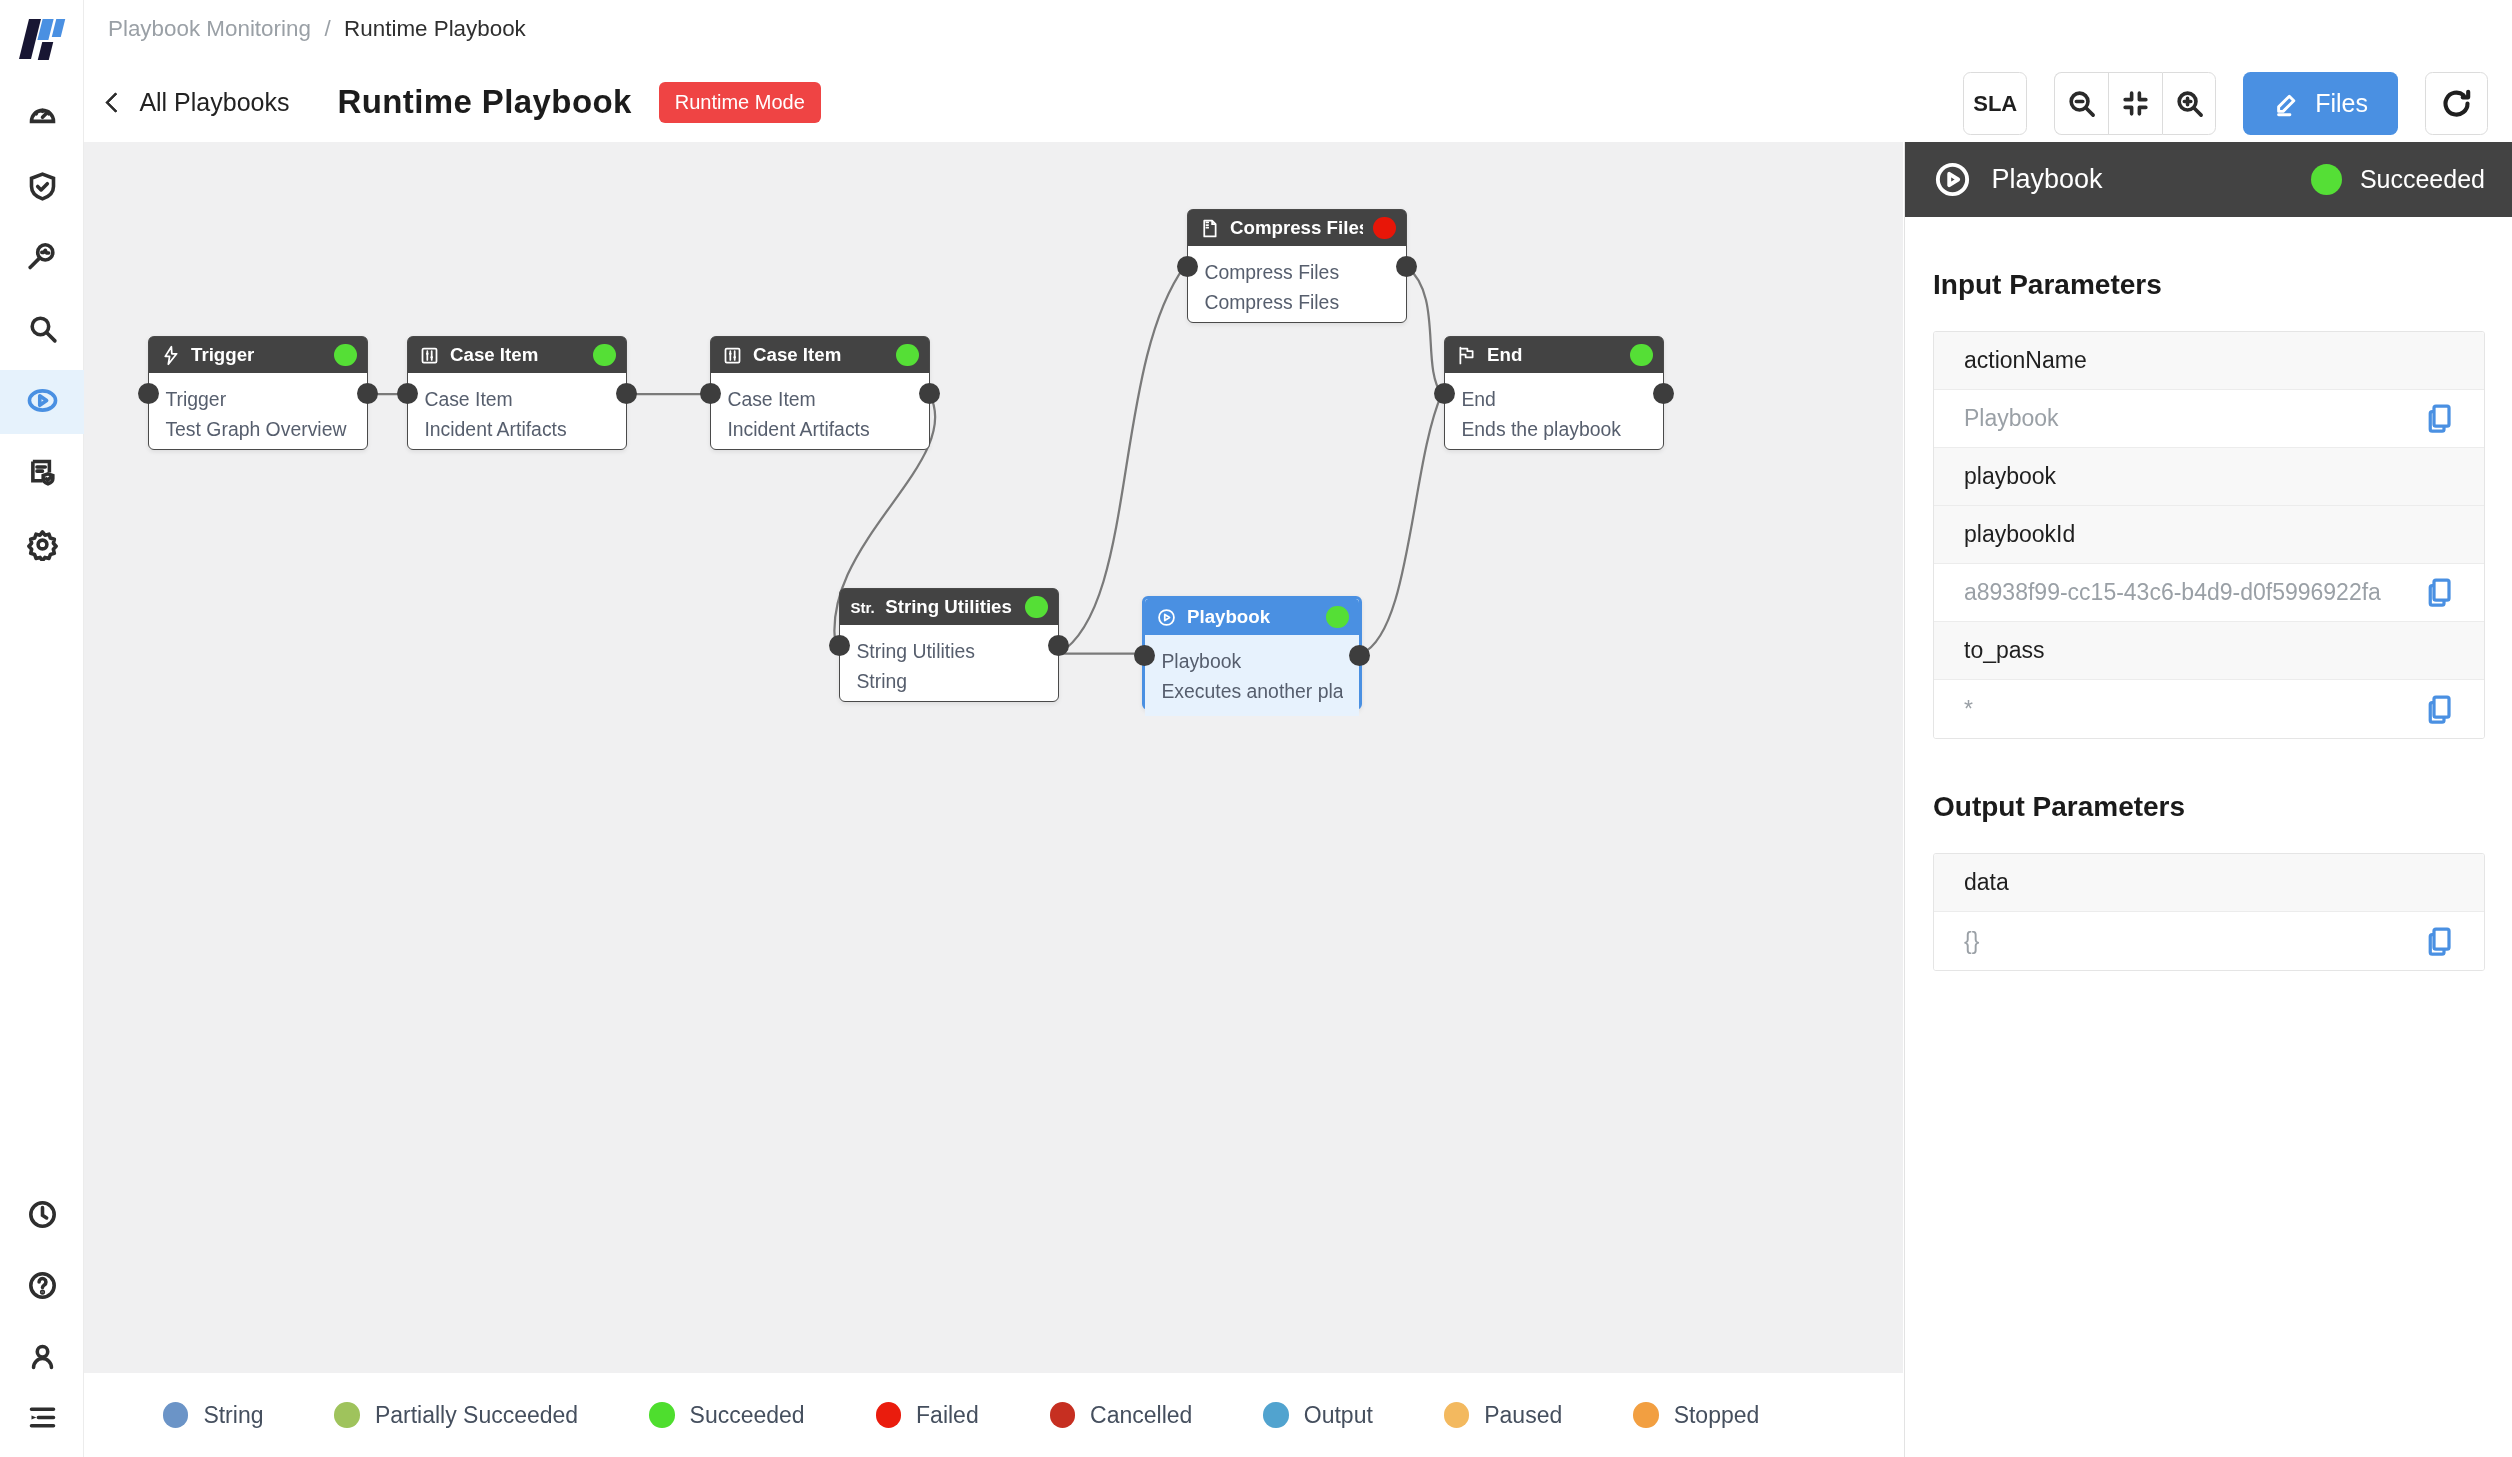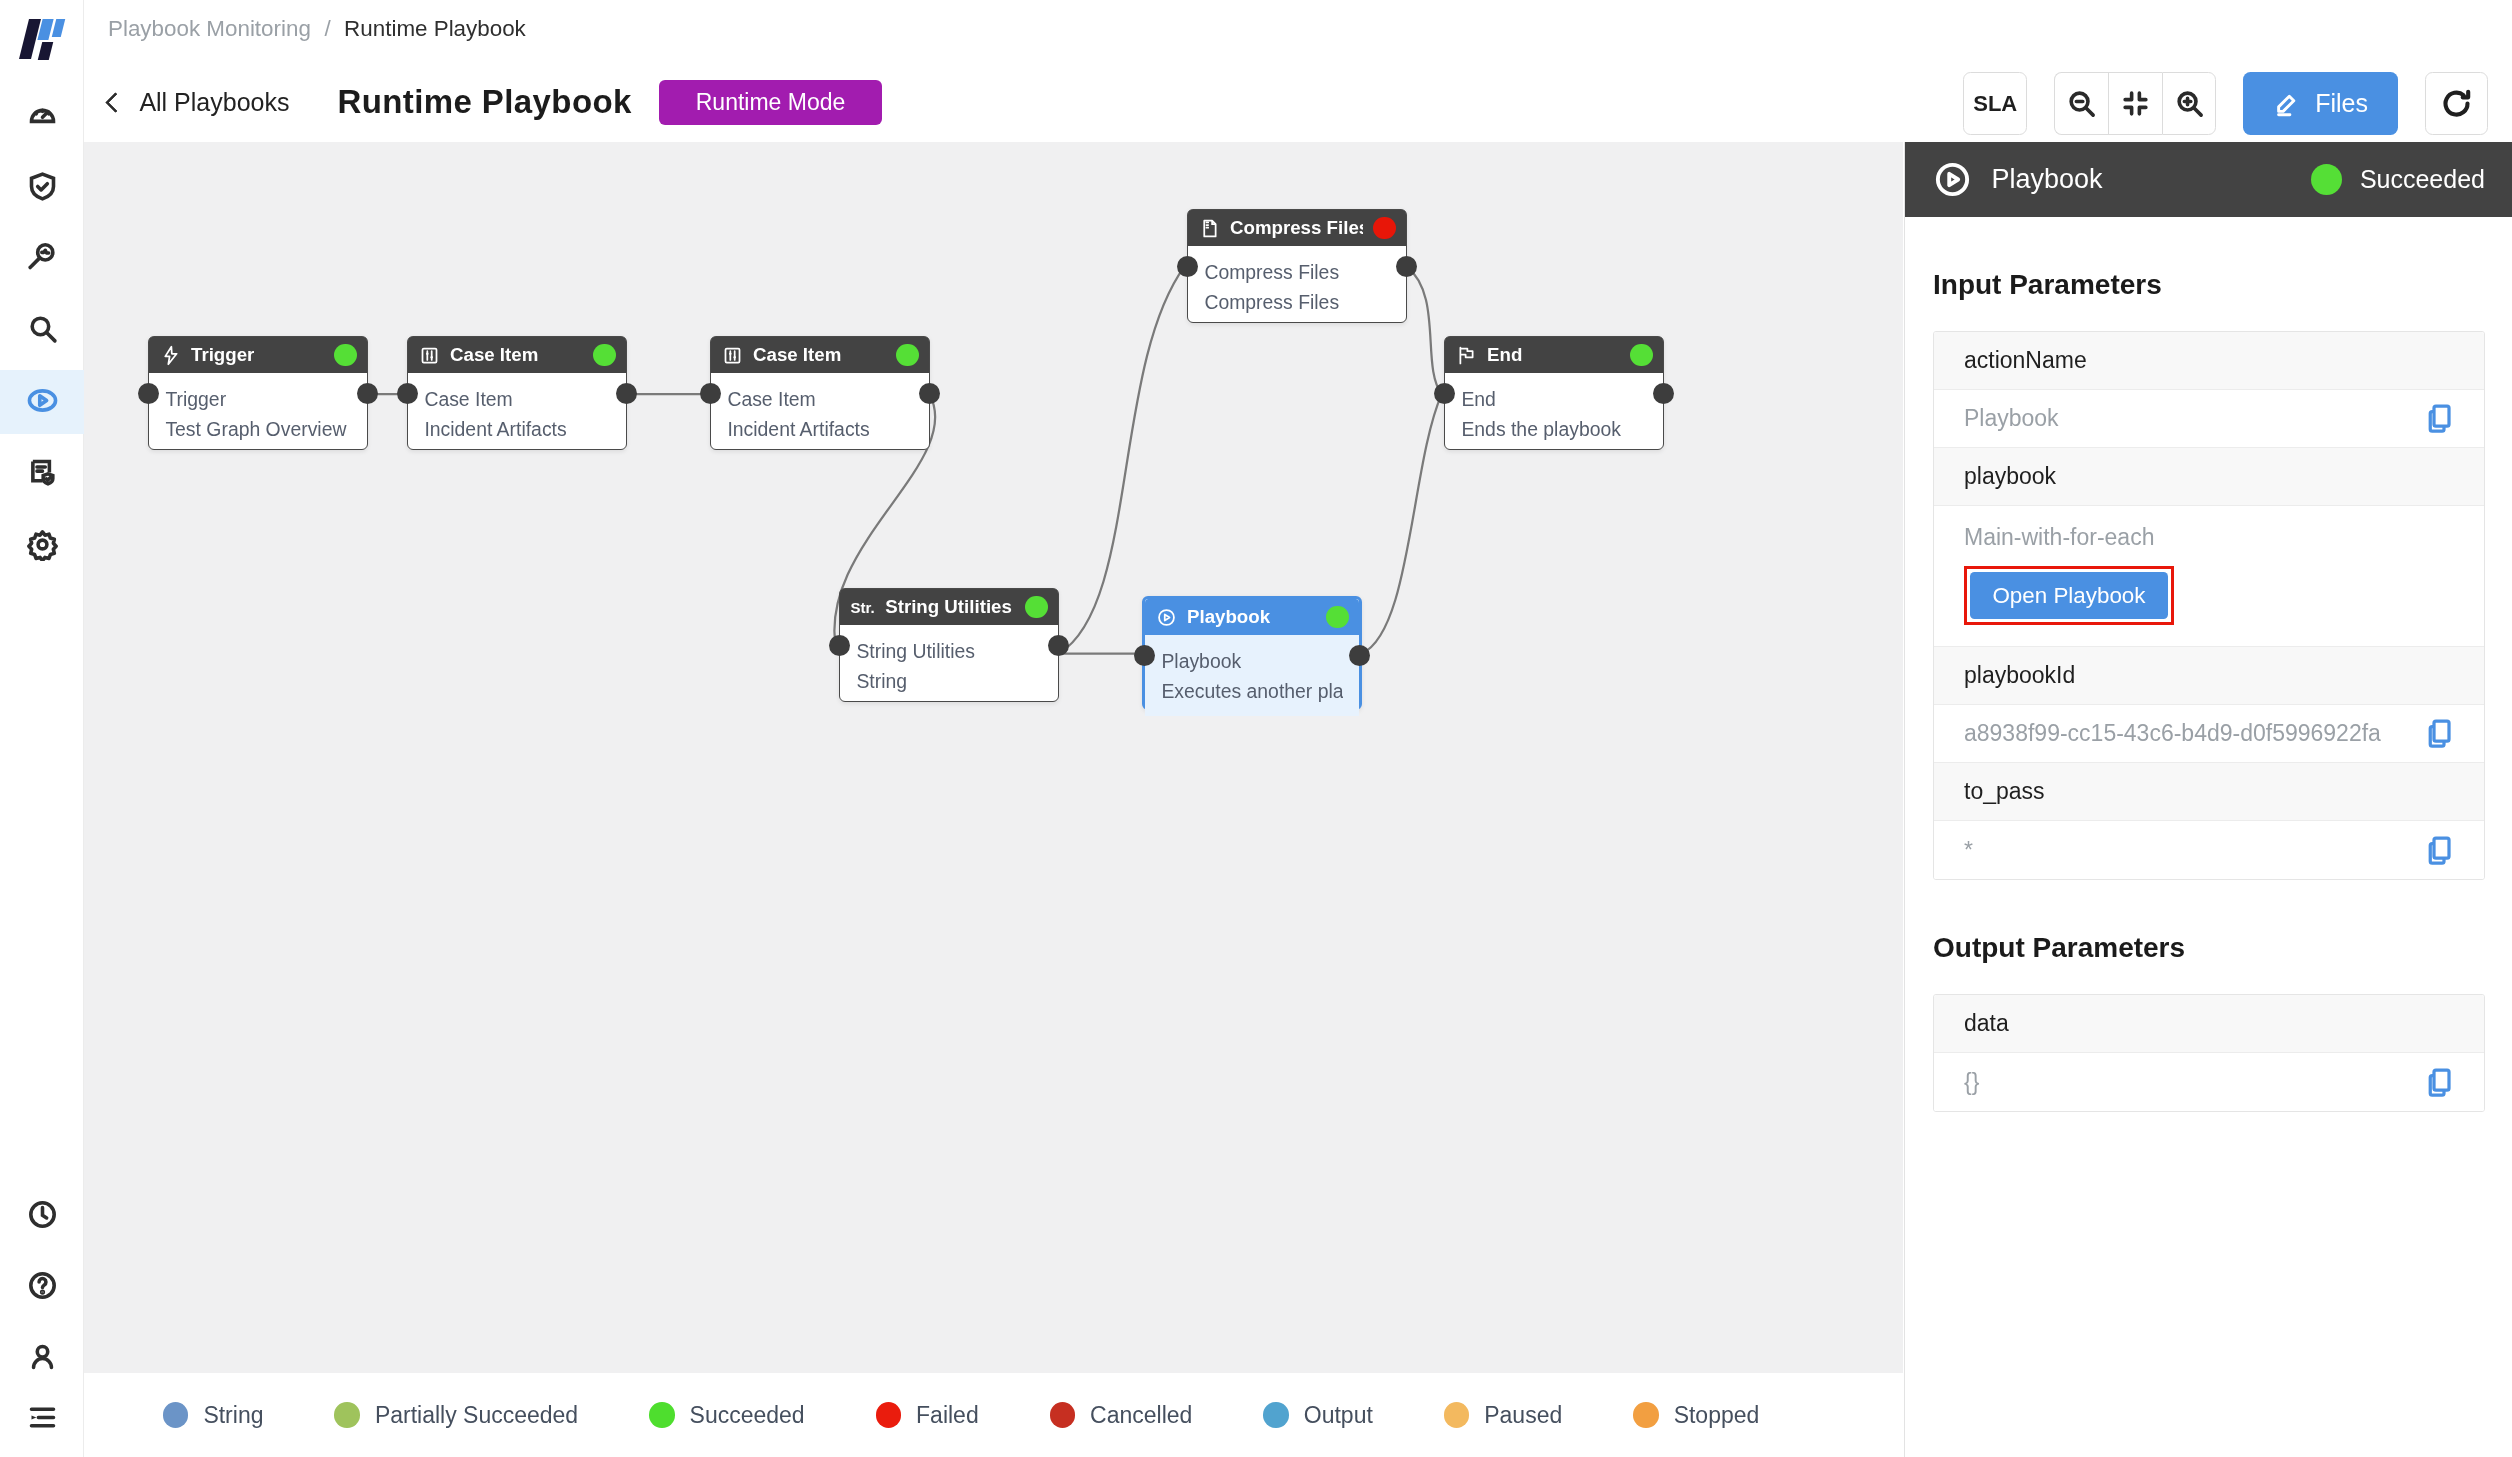--- a/index.html
+++ b/index.html
@@ -20,21 +20,21 @@
 
   
   .topbar { position:absolute; left:84px; top:0; width:2428px; height:125px; background:#ffffff; z-index:20; }
   .breadcrumb { position:absolute; left:24px; top:16.4px; font-size:22.4px; color:#9aa0a6; display:flex; gap:13.5px; align-items:center; }
   .breadcrumb .crumb-current { color:#2f2f2f; }
   .titlerow { position:absolute; left:24px; top:69px; height:66px; display:flex; align-items:center; }
   .backlink { display:flex; align-items:center; gap:16.4px; cursor:pointer; }
   .chev { width:15px; height:15px; border-left:3.7px solid #2c2c2c; border-bottom:3.7px solid #2c2c2c; transform:rotate(45deg); border-radius:1.5px; }
   .backlabel { font-size:25px; color:#222; }
   .pagetitle { font-size:33px; font-weight:600; color:#1c1c1c; margin-left:48px; letter-spacing:0.4px; }
-  .modebadge { margin-left:27px; background:#a21caf; color:#fff; font-size:23px; padding:9px 37px; border-radius:6px; }
+  .modebadge { margin-left:27px; background:#ef4444; color:#fff; font-size:20px; padding:9px 16px; border-radius:6px; }
   .topcontrols { position:absolute; right:24px; top:69px; height:66px; display:flex; align-items:flex-end; gap:27px; }
   .btn-plain { background:#fff; border:1.5px solid #dcdcdc; border-radius:7.5px; height:63px; display:flex; align-items:center; justify-content:center; cursor:pointer; }
   .sla { width:64px; font-size:22px; font-weight:600; color:#1f1f1f; }
   .zoomgroup { display:flex; }
   .zoomgroup .btn-plain { border-radius:0; width:54px; border-right-width:0; }
   .zoomgroup .btn-plain:first-child { border-radius:7.5px 0 0 7.5px; }
   .zoomgroup .btn-plain:last-child { border-radius:0 7.5px 7.5px 0; border-right-width:1.5px; }
   .zoomgroup svg { width:31px; height:31px; stroke:#2a2a2a; fill:none; stroke-width:2.8; }
   .editbtn { background:#4a90e2; color:#fff; border:none; border-radius:7.5px; height:63px; padding:0 30px; font-size:25px; display:flex; align-items:center; gap:15px; cursor:pointer; }
   .editbtn svg { width:27px; height:27px; stroke:#fff; fill:none; stroke-width:2.6; }
@@ -418,26 +418,20 @@
   <div class="param-table">
     <div class="prow prow-key">actionName</div>
     <div class="prow prow-val">
       <span class="val-text">Playbook</span>
       <span class="copy-icon"><svg viewBox="0 0 24 26">
             <rect x="8" y="3" width="12" height="16" rx="1.5"></rect>
             <path d="M16 19v2.5a1.5 1.5 0 0 1-1.5 1.5H6.5A1.5 1.5 0 0 1 5 21.5V9a1.5 1.5 0 0 1 1.5-1.5H8"></path>
           </svg></span>
     </div>
     <div class="prow prow-key">playbook</div>
-    <div class="prow prow-val prow-playbook">
-      <div class="val-text">Main-with-for-each</div>
-      <span class="openpb-wrap">
-        <button class="openpb">Open Playbook</button>
-      </span>
-    </div>
     <div class="prow prow-key">playbookId</div>
     <div class="prow prow-val">
       <span class="val-text">a8938f99-cc15-43c6-b4d9-d0f5996922fa</span>
       <span class="copy-icon"><svg viewBox="0 0 24 26">
             <rect x="8" y="3" width="12" height="16" rx="1.5"></rect>
             <path d="M16 19v2.5a1.5 1.5 0 0 1-1.5 1.5H6.5A1.5 1.5 0 0 1 5 21.5V9a1.5 1.5 0 0 1 1.5-1.5H8"></path>
           </svg></span>
     </div>
     <div class="prow prow-key">to_pass</div>
     <div class="prow prow-val">

